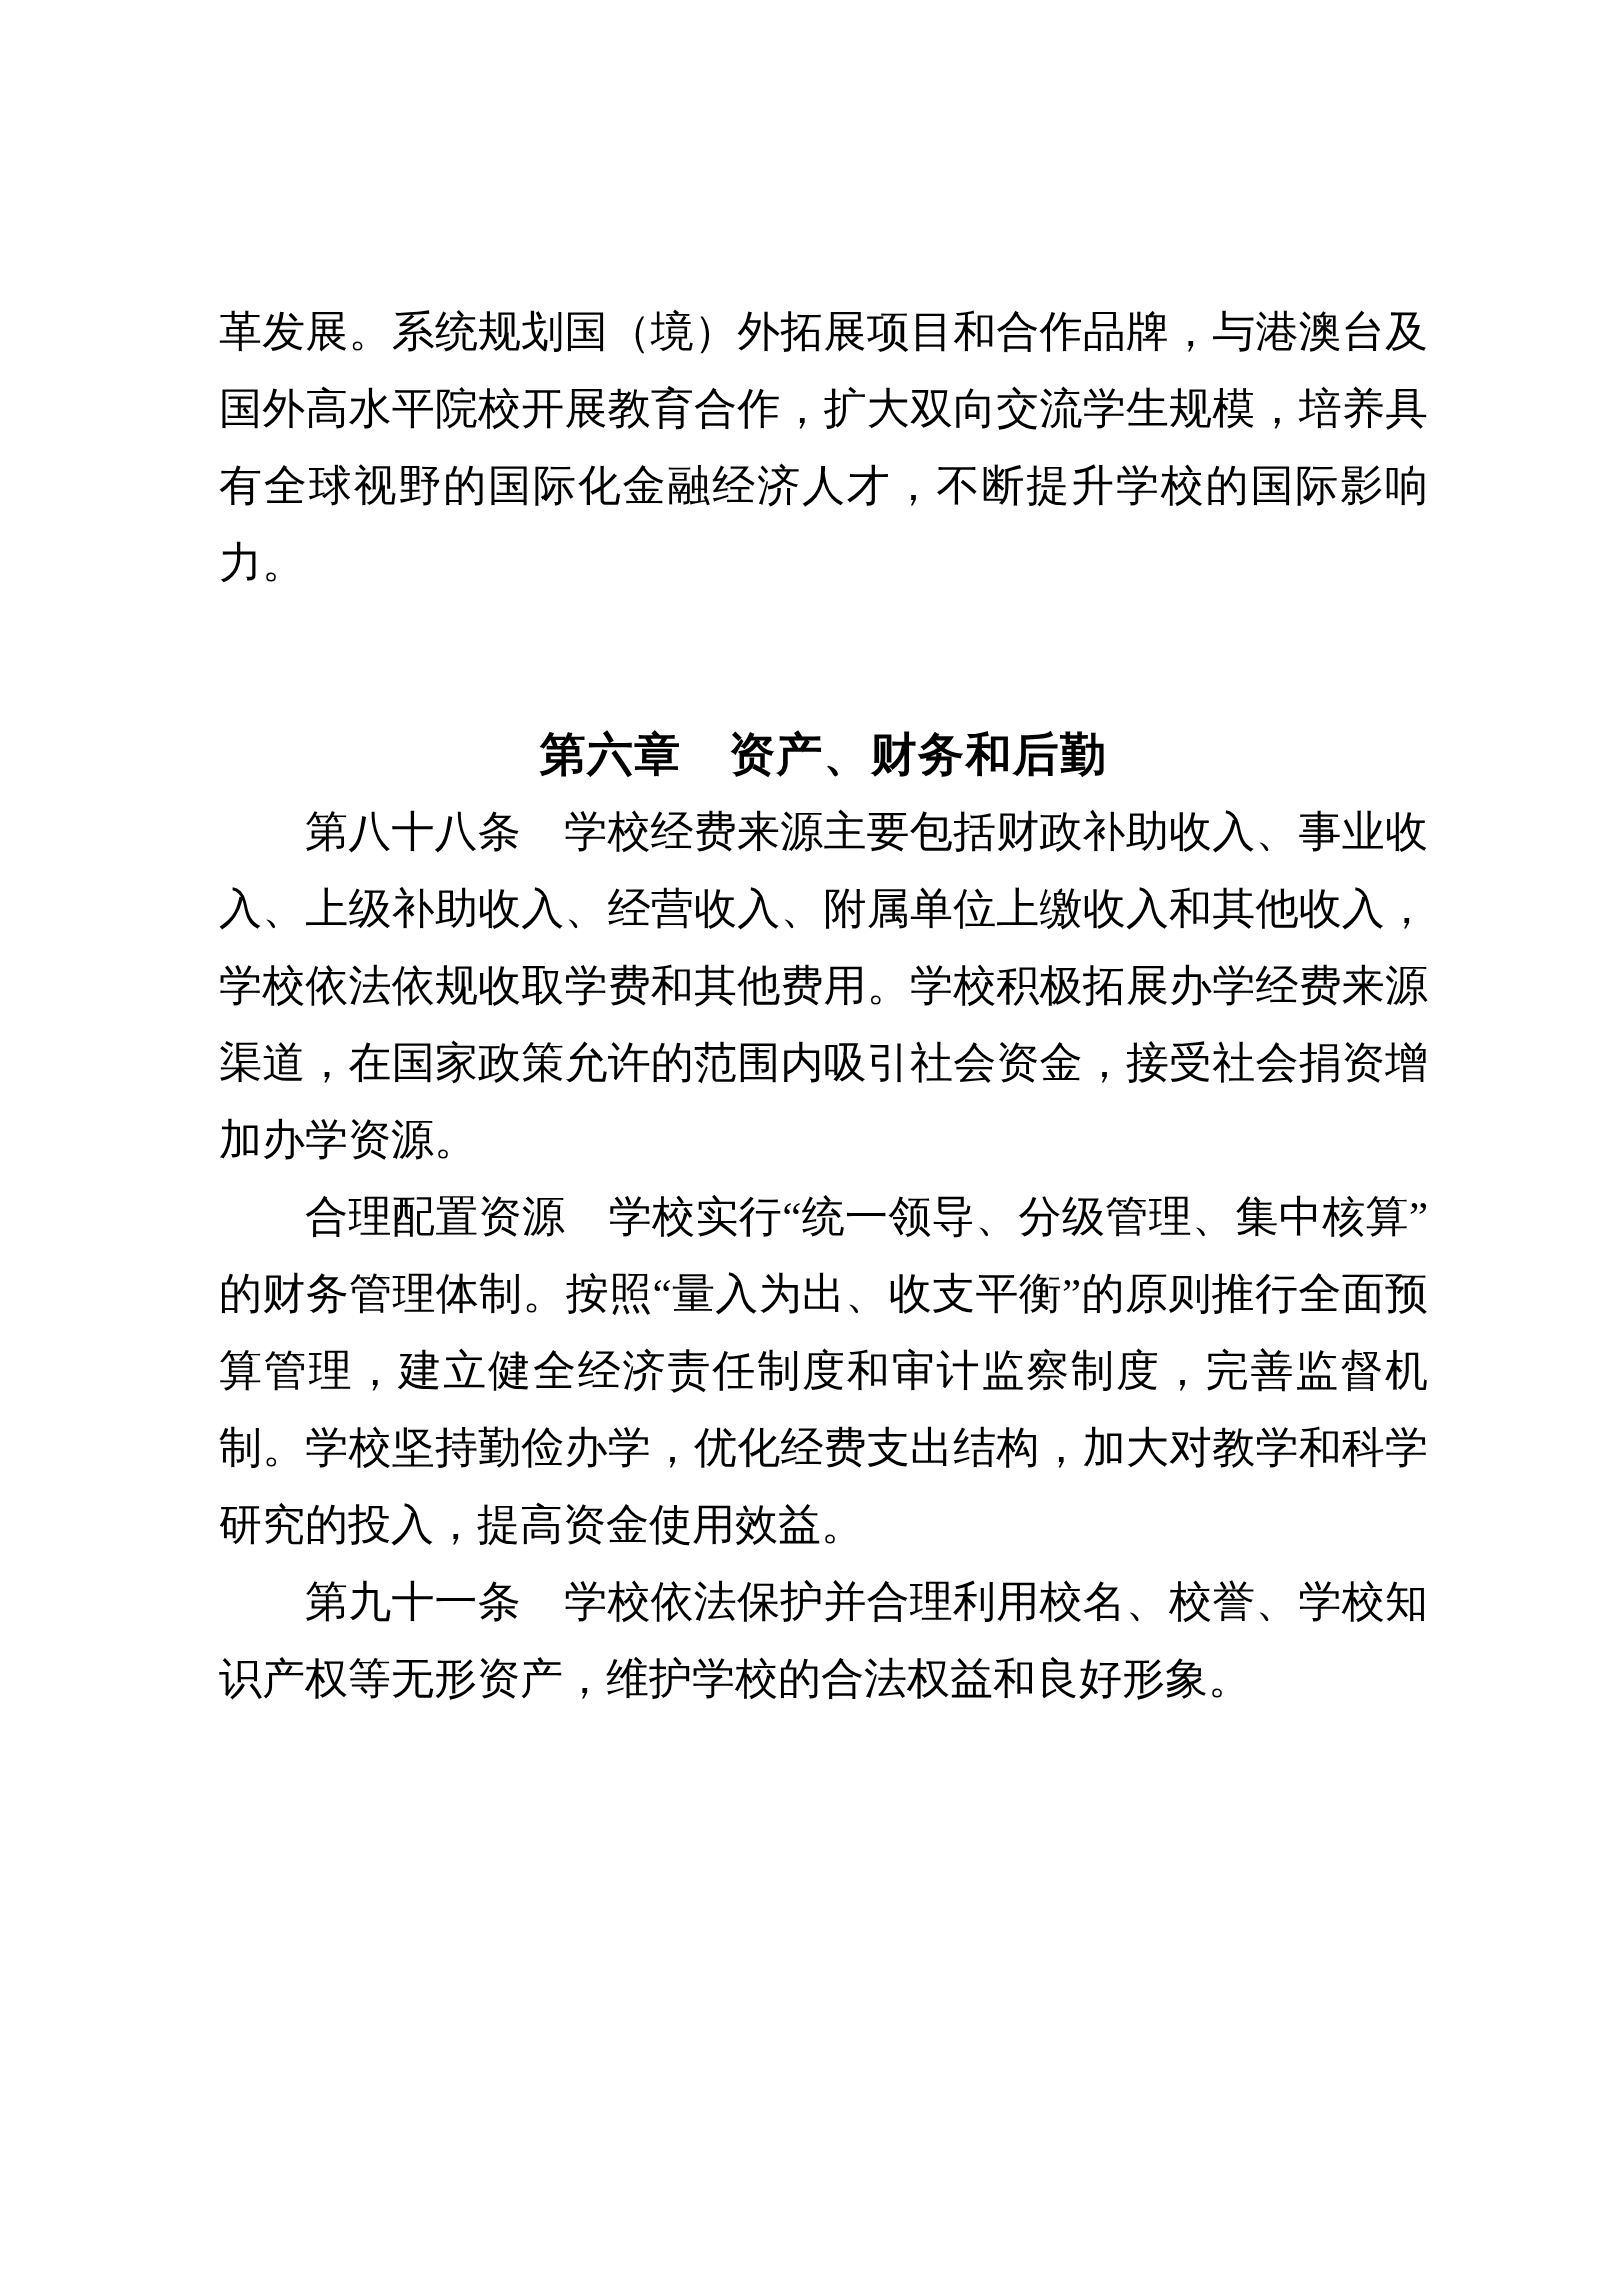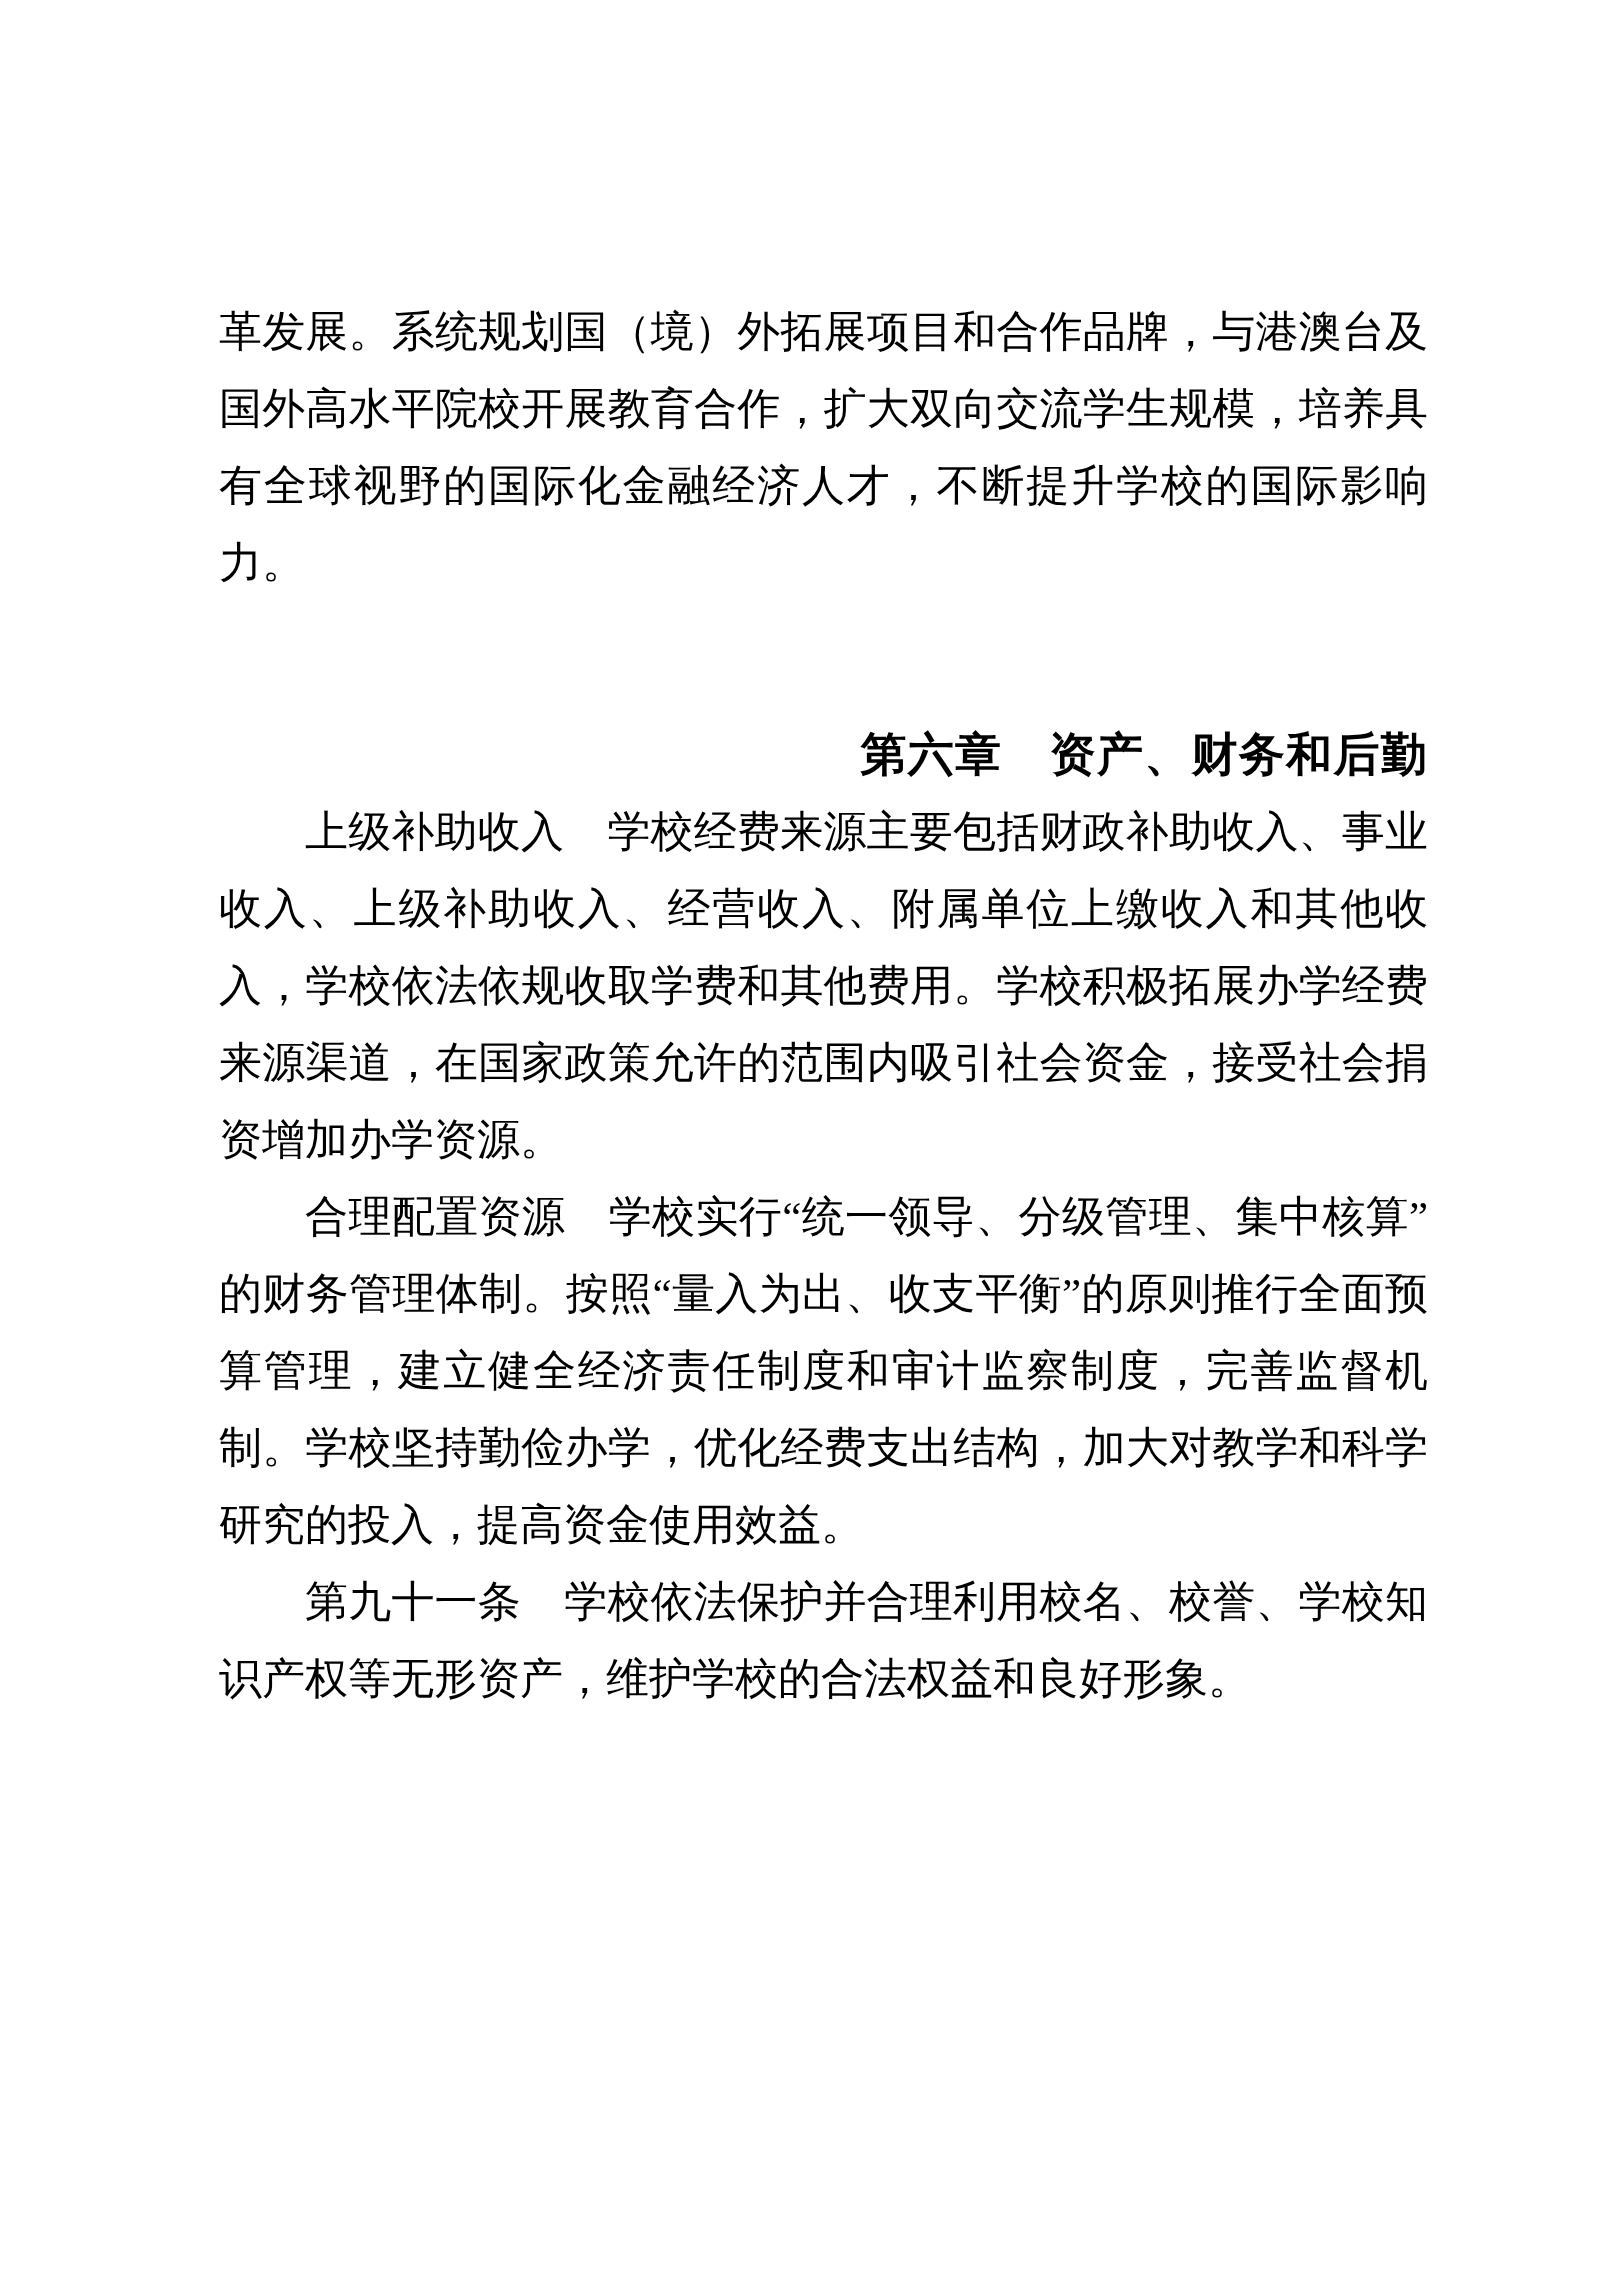--- a/index.html
+++ b/index.html
@@ -33,21 +33,21 @@
   }
   .indent {
     text-indent: 2em;
   }
   .chapter {
     margin: 115px 0 0 0;
     font-family: "Liberation Sans", "DejaVu Sans", sans-serif;
     font-weight: 700;
     font-size: 46px;
     line-height: 77px;
-    text-align: right;
+    text-align: center;
     letter-spacing: 1.3px;
     color: #000000;
   }
   .footer {
     position: absolute;
     top: 2040px;
     right: 203px;
     font-size: 38px;
     line-height: 43px;
     color: #000000;
@@ -58,21 +58,21 @@
 </head>
 <body>
 
 <div class="page">
   <div class="content">
     <p class="para">革发展。系统规划国（境）外拓展项目和合作品牌，与港澳台及国外高水平院校开展教育合作，扩大双向交流学生规模，培养具有全球视野的国际化金融经济人才，不断提升学校的国际影响力。</p>
 
     <h2 class="chapter">第六章　资产、财务和后勤</h2>
 
     <div id="articles">
-  <p class="para indent"><span class="article-label">上级补助收入　</span><span class="article-text">学校经费来源主要包括财政补助收入、事业收入、上级补助收入、经营收入、附属单位上缴收入和其他收入，学校依法依规收取学费和其他费用。学校积极拓展办学经费来源渠道，在国家政策允许的范围内吸引社会资金，接受社会捐资增加办学资源。</span></p>
+  <p class="para indent"><span class="article-label">第八十八条　</span><span class="article-text">学校经费来源主要包括财政补助收入、事业收入、上级补助收入、经营收入、附属单位上缴收入和其他收入，学校依法依规收取学费和其他费用。学校积极拓展办学经费来源渠道，在国家政策允许的范围内吸引社会资金，接受社会捐资增加办学资源。</span></p>
 
   <p class="para indent"><span class="article-label">合理配置资源　</span><span class="article-text">学校实行“统一领导、分级管理、集中核算”的财务管理体制。按照“量入为出、收支平衡”的原则推行全面预算管理，建立健全经济责任制度和审计监察制度，完善监督机制。学校坚持勤俭办学，优化经费支出结构，加大对教学和科学研究的投入，提高资金使用效益。</span></p>
 
 
   <p class="para indent"><span class="article-label">第九十一条　</span><span class="article-text">学校依法保护并合理利用校名、校誉、学校知识产权等无形资产，维护学校的合法权益和良好形象。</span></p>
 </div>
   </div>
 
   <div class="footer">— 31 —</div>
 </div>

